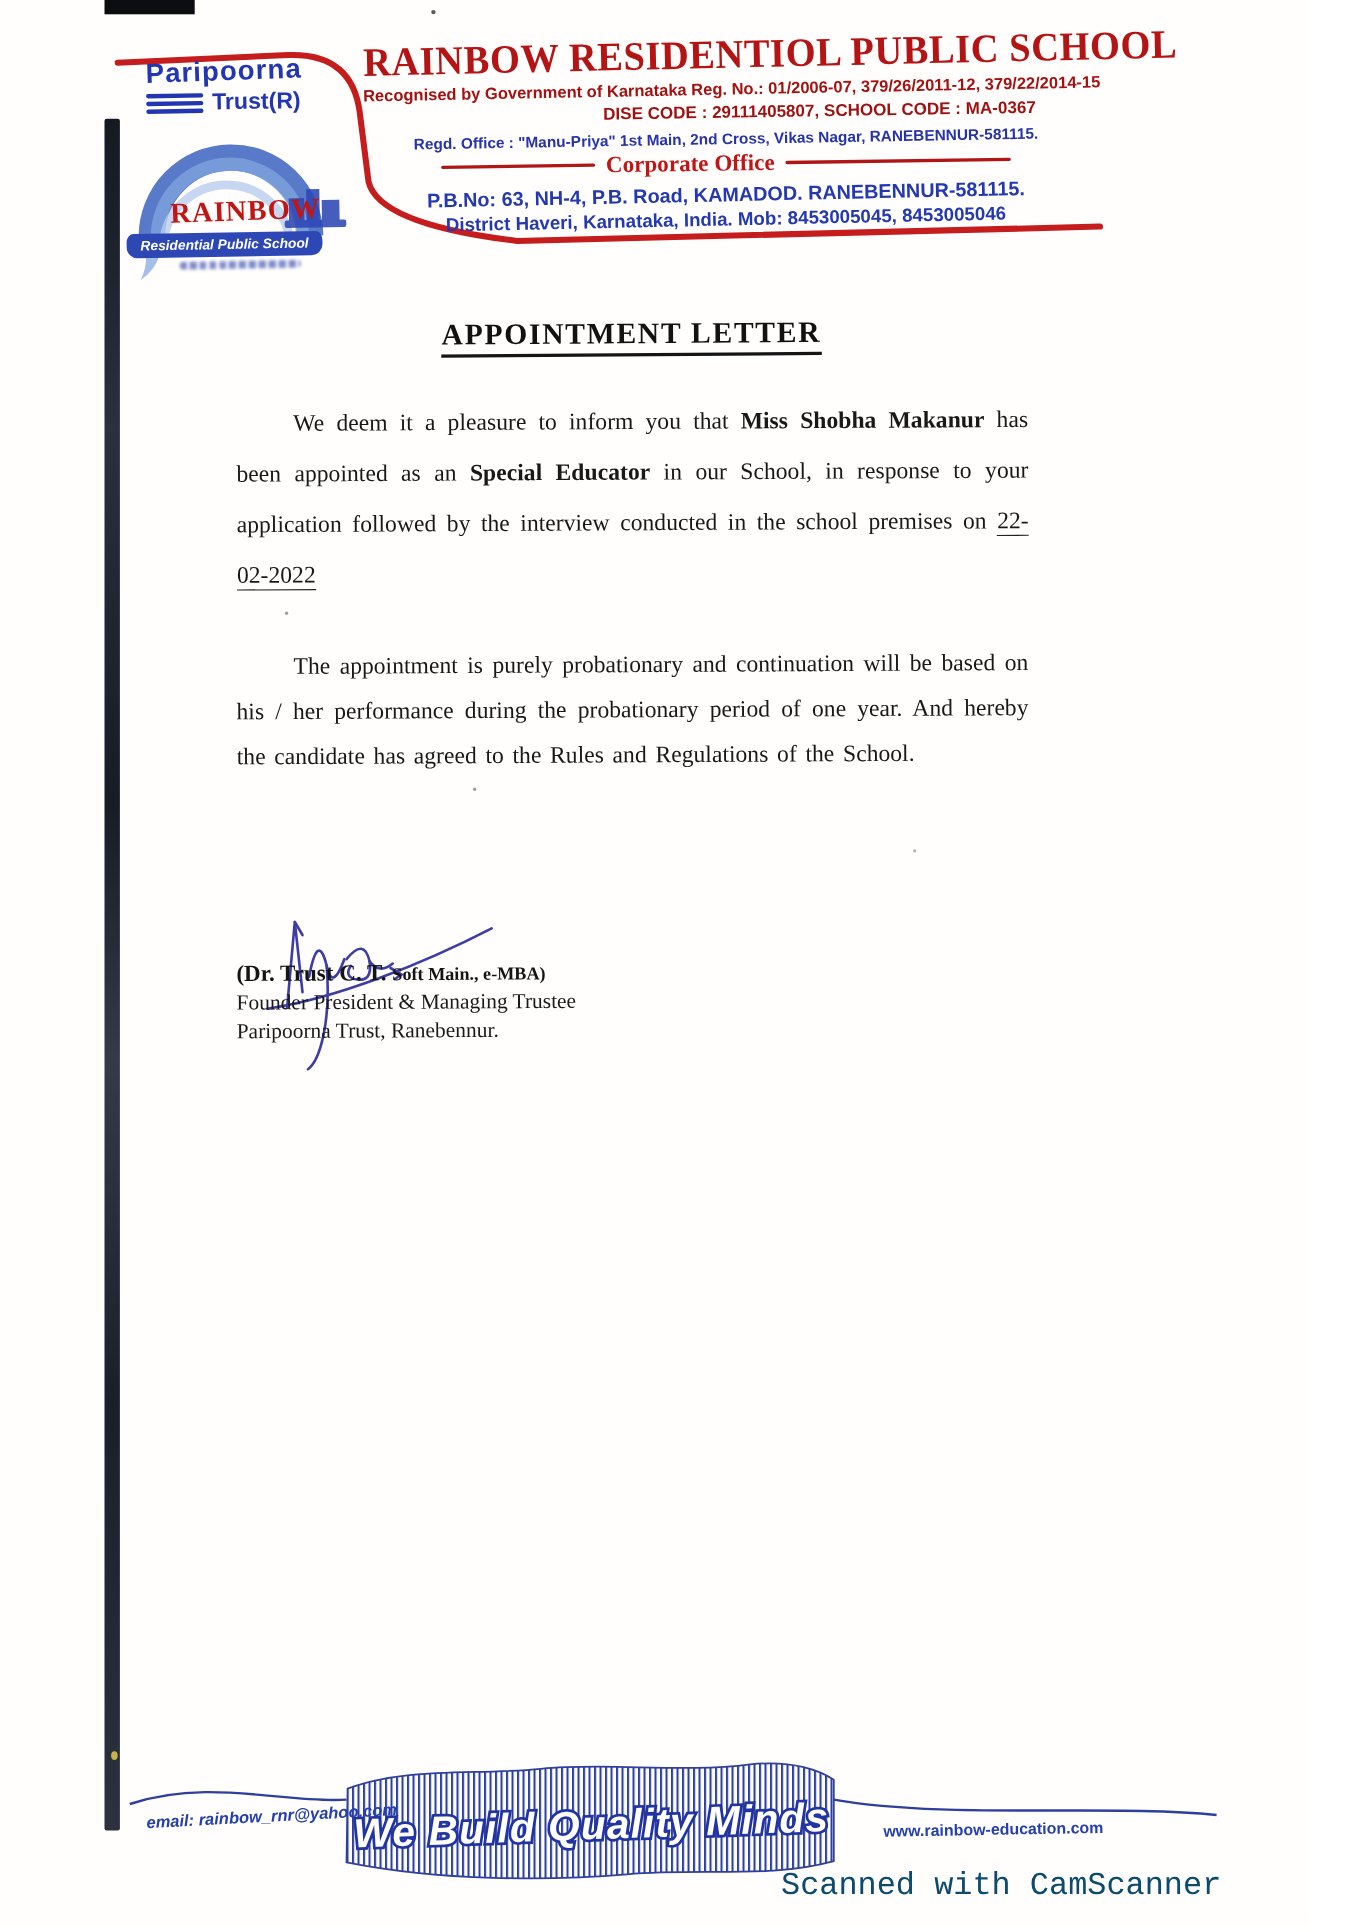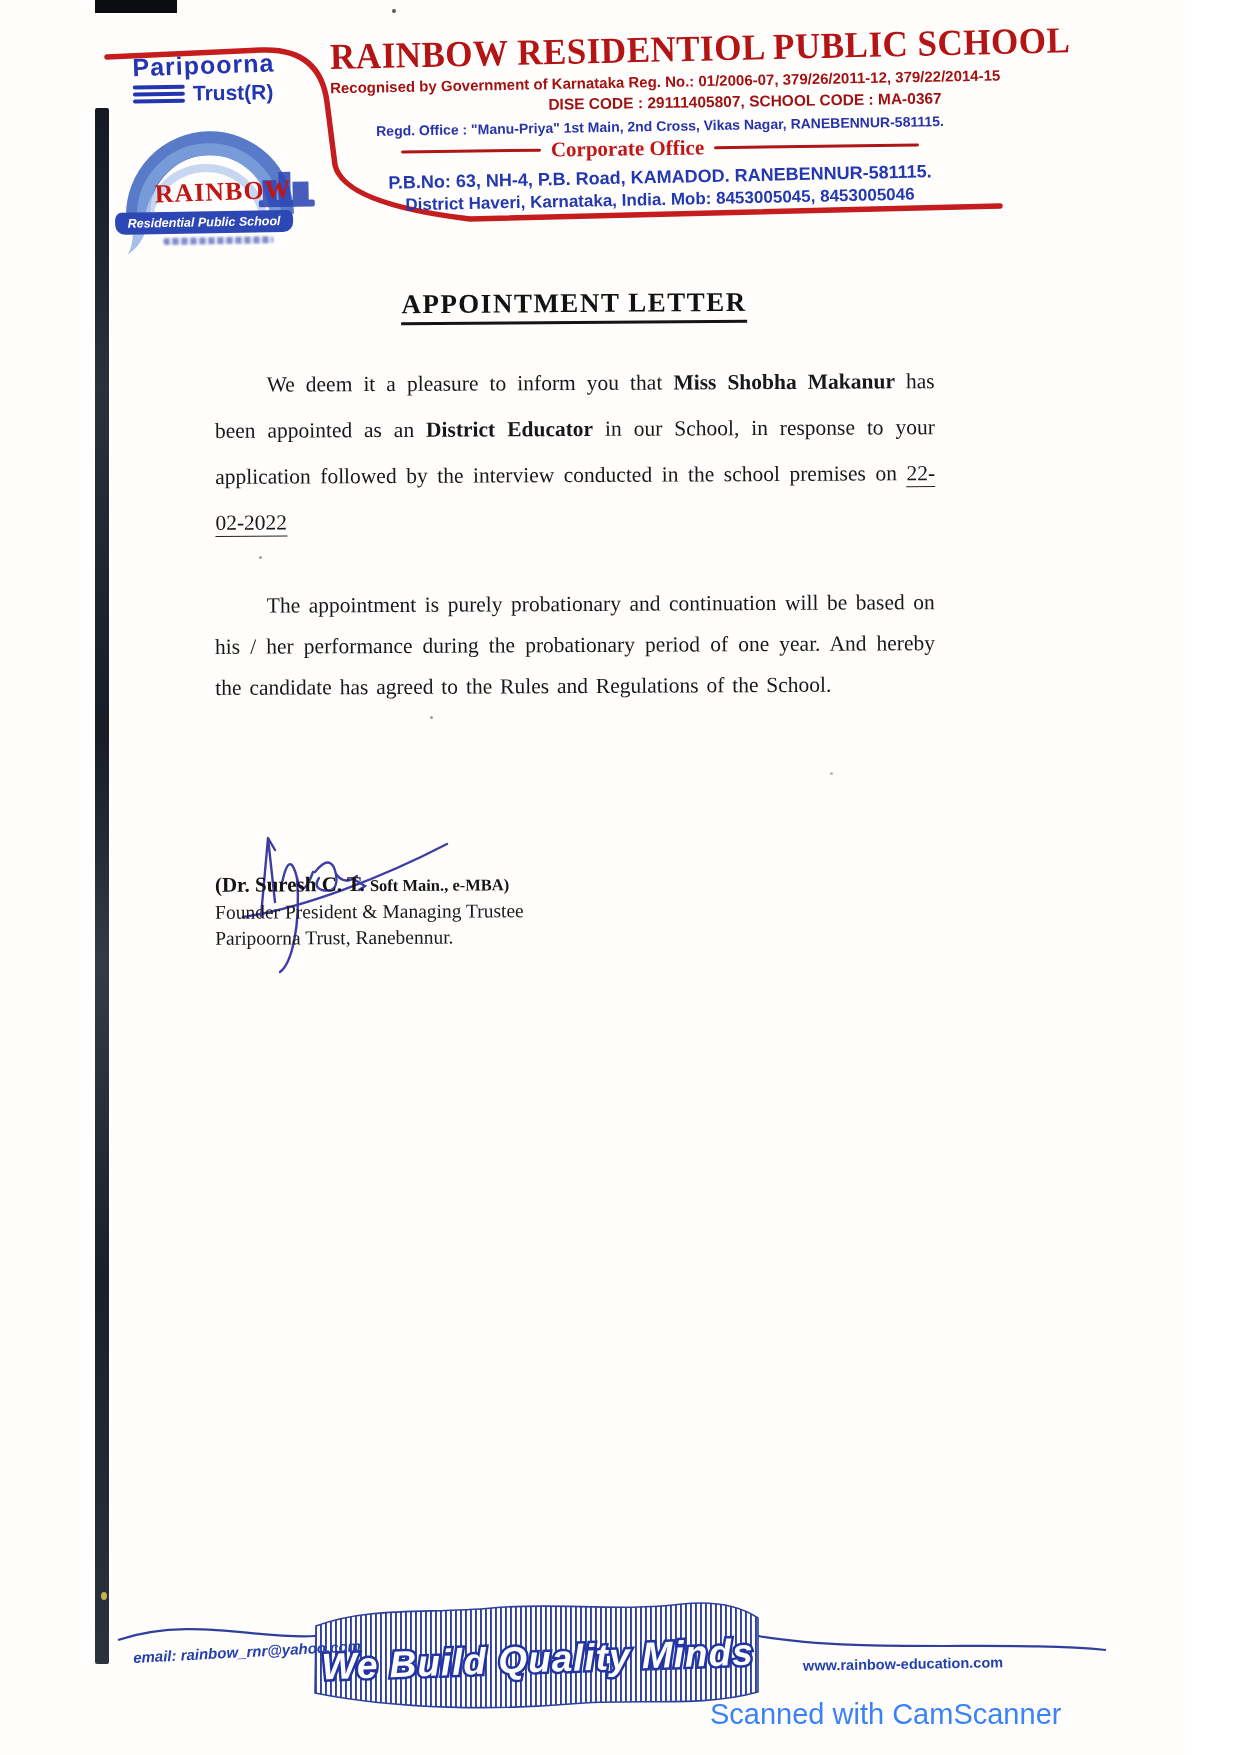--- a/index.html
+++ b/index.html
@@ -68,22 +68,22 @@
   .sig-name .quals{font-size:16.5px;}
   .sig-role{font-size:19.5px;color:#191919;margin-top:4px;}
   .sig-org{font-size:19.5px;color:#191919;margin-top:4px;}
 
   
   .footer-svg{position:absolute;left:100px;top:1596px;}
   .email{position:absolute;left:133px;top:1643px;font-family:"Liberation Sans",sans-serif;
       font-weight:bold;font-style:italic;color:#2540ac;font-size:15px;transform:rotate(-3deg);white-space:nowrap;}
   .website{position:absolute;left:803px;top:1656px;font-family:"Liberation Sans",sans-serif;
       font-weight:bold;color:#2540ac;font-size:14.5px;transform:rotate(-1deg);white-space:nowrap;}
-  .camscanner{position:absolute;left:710px;top:1698px;font-family:Liberation Sans, sans-serif;
-      font-size:29px;color:#3b82f6;white-space:nowrap;}
+  .camscanner{position:absolute;left:710px;top:1698px;font-family:Liberation Mono, monospace;
+      font-size:29px;color:#0c4a6e;white-space:nowrap;}
 </style>
 </head>
 <body>
 
 <div id="page">
 
   <div class="edge-bar-top"></div>
   <div class="edge-strip"></div>
   <div>
     <span class="speck" style="left:392px;top:9px;width:4px;height:4px;"></span>
@@ -140,39 +140,39 @@
       <span class="dash" style="width:205px;"></span>
     </div>
     <div class="pbline">P.B.No: 63, NH-4, P.B. Road, KAMADOD. RANEBENNUR-581115.</div>
     <div class="district">District Haveri, Karnataka, India. Mob: 8453005045, 8453005046</div>
   </div>
 
   <div class="title-wrap">
     <span class="title">APPOINTMENT LETTER</span>
   </div>
 
-  <div class="para p1"><span class="indent"></span><span>We deem it a pleasure to inform you that </span><b>Miss Shobha Makanur</b><span> has been appointed as an </span><b>District Educator</b><span> in our School, in response to your application followed by the interview conducted in the school premises on </span><span class="u">22-02-2022</span></div>
+  <div class="para p1"><span class="indent"></span><span>We deem it a pleasure to inform you that </span><b>Miss Shobha Makanur</b><span> has been appointed as an </span><b>Special Educator</b><span> in our School, in response to your application followed by the interview conducted in the school premises on </span><span class="u">22-02-2022</span></div>
 
   <div class="para p2"><span class="indent"></span><span>The appointment is purely probationary and continuation will be based on his / her performance during the probationary period of one year.  And hereby the candidate has agreed to the Rules and Regulations of the School.</span></div>
 
   <svg class="sig-svg" width="240" height="175" viewBox="0 0 240 175">
     <g fill="none" stroke="#2d2d9e" stroke-width="2.4" stroke-linecap="round" opacity=".92">
       <path d="M 26 100 L 33 22 L 40 86"></path>
       <path d="M 33 22 L 40 34"></path>
       <path d="M 46 72 Q 54 30 62 62 Q 67 86 78 56"></path>
       <path d="M 80 56 Q 96 36 101 58 Q 104 78 87 74 Q 78 71 84 62"></path>
       <path d="M 101 58 Q 110 70 122 60"></path>
       <path d="M 62 62 C 66 112 56 148 45 156"></path>
       <path d="M 8 101 C 70 92 150 60 212 28"></path>
       <path d="M 120 64 L 130 70 L 124 74"></path>
     </g>
   </svg>
 
   <div class="sig-block">
-    <div class="sig-name"><span>(Dr. Suresh C. T. </span><span class="quals">Soft Main., e-MBA)</span></div>
+    <div class="sig-name"><span>(Dr. Trust C. T. </span><span class="quals">Soft Main., e-MBA)</span></div>
     <div class="sig-role">Founder President &amp; Managing Trustee</div>
     <div class="sig-org">Paripoorna Trust, Ranebennur.</div>
   </div>
 
   <svg class="footer-svg" width="1040" height="130" viewBox="0 0 1040 130">
     <defs>
       <pattern id="stripes" width="5" height="10" patternUnits="userSpaceOnUse">
         <rect width="5" height="10" fill="#ffffff"></rect>
         <rect width="1.9" height="10" fill="#2e3f9e"></rect>
       </pattern>

